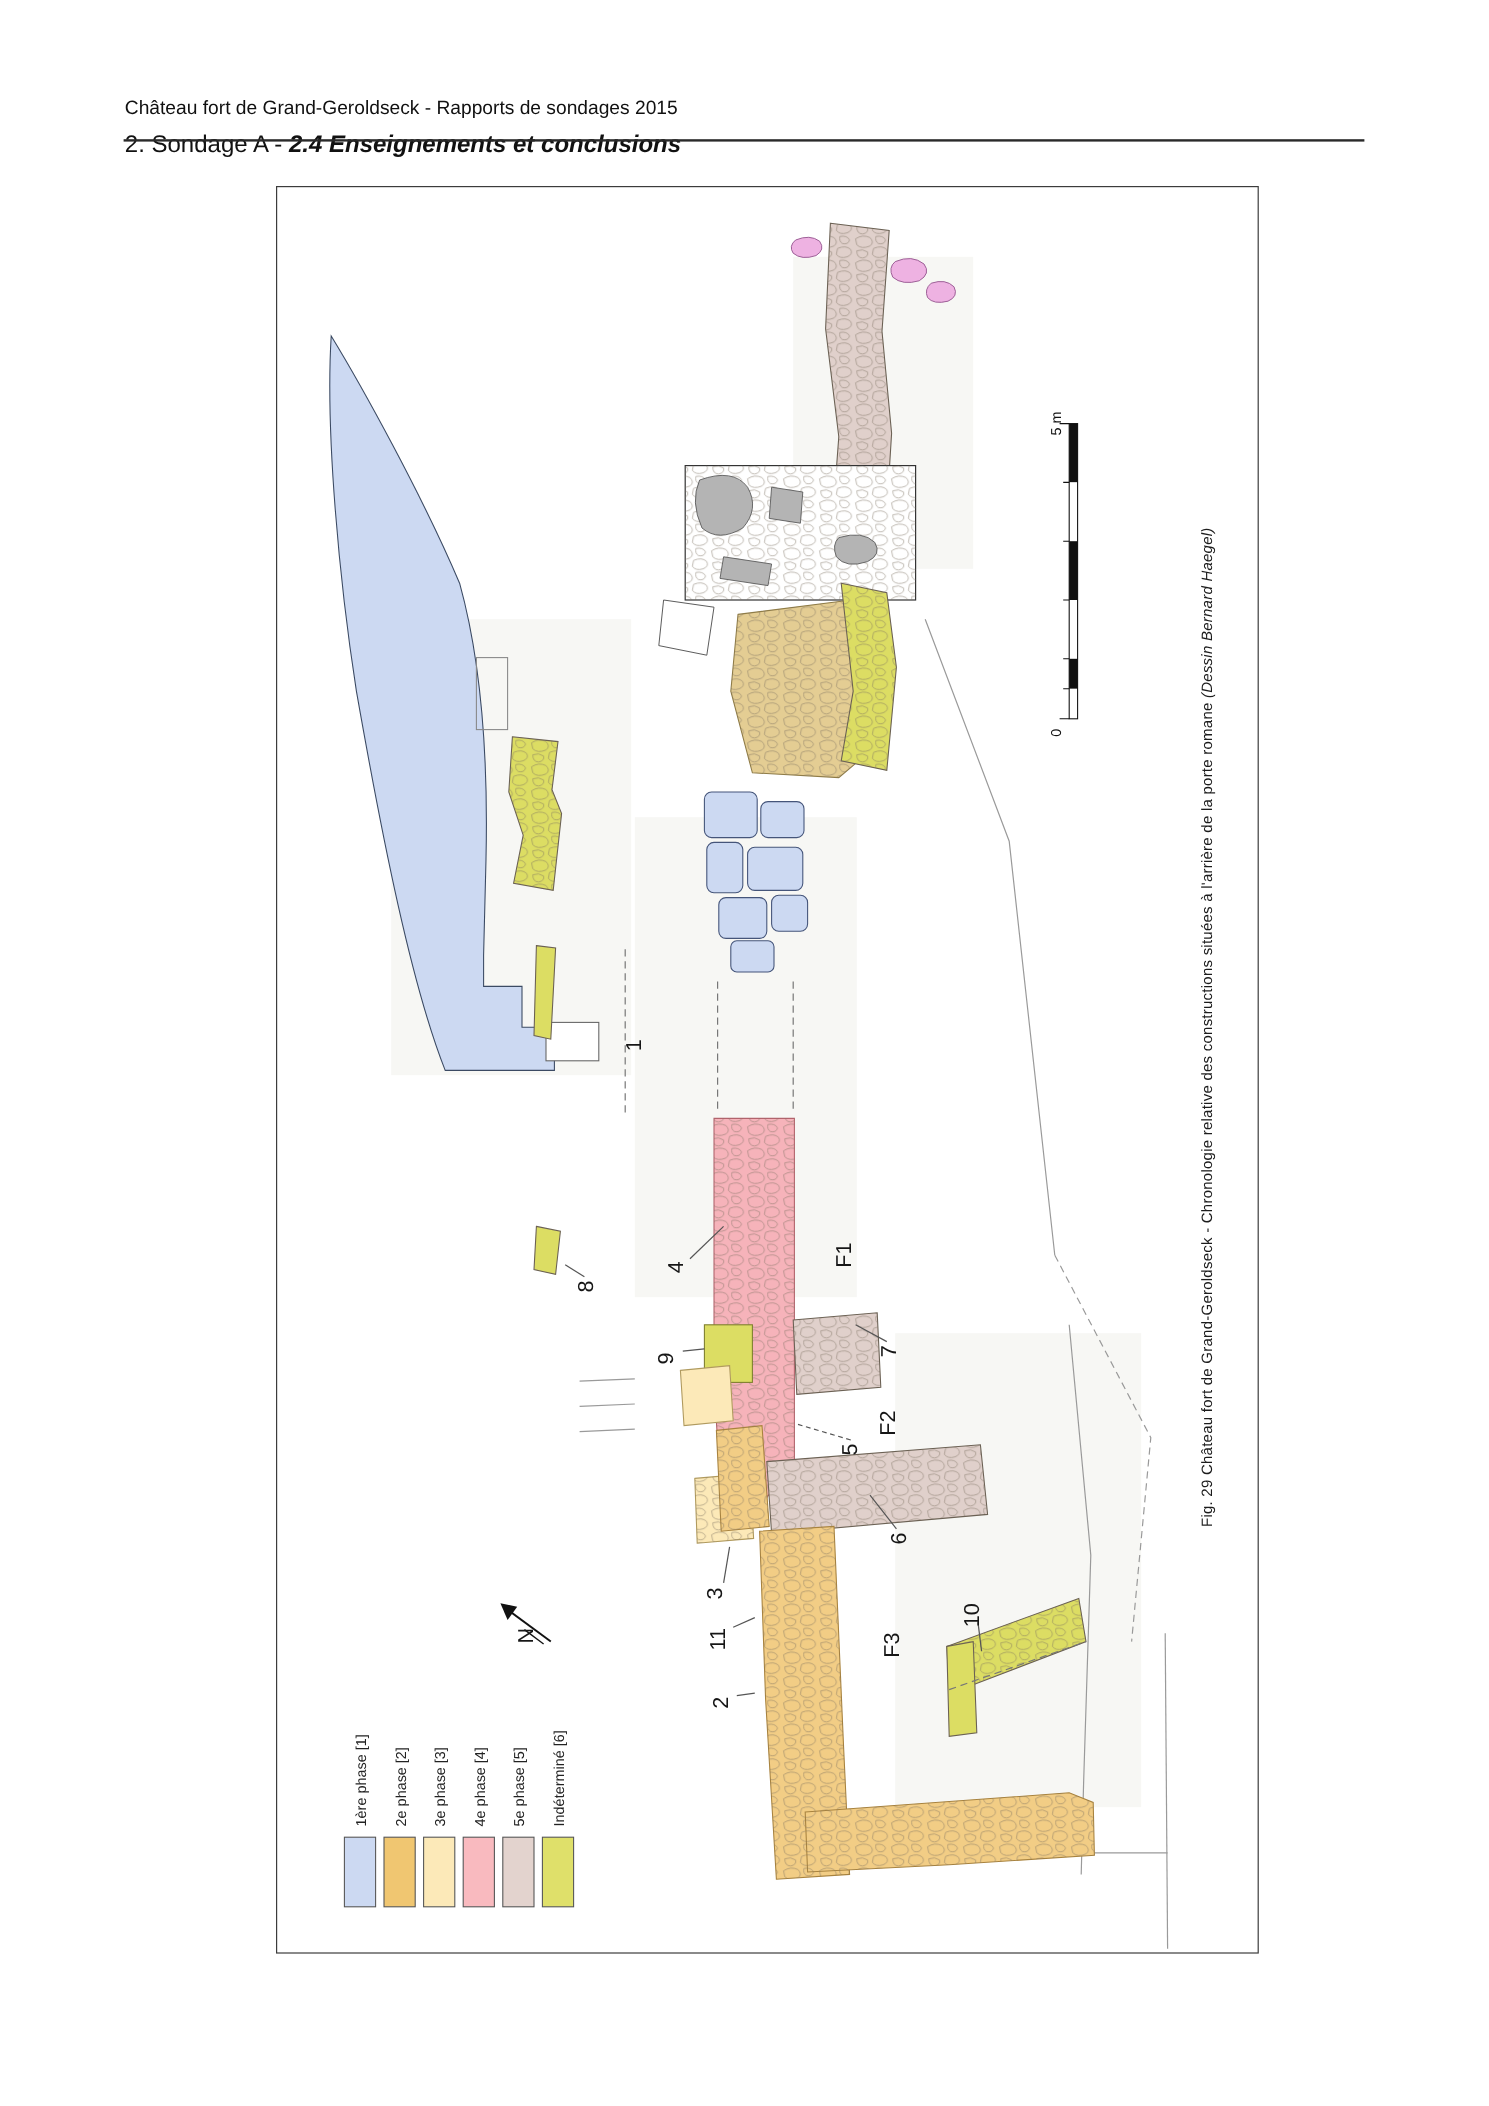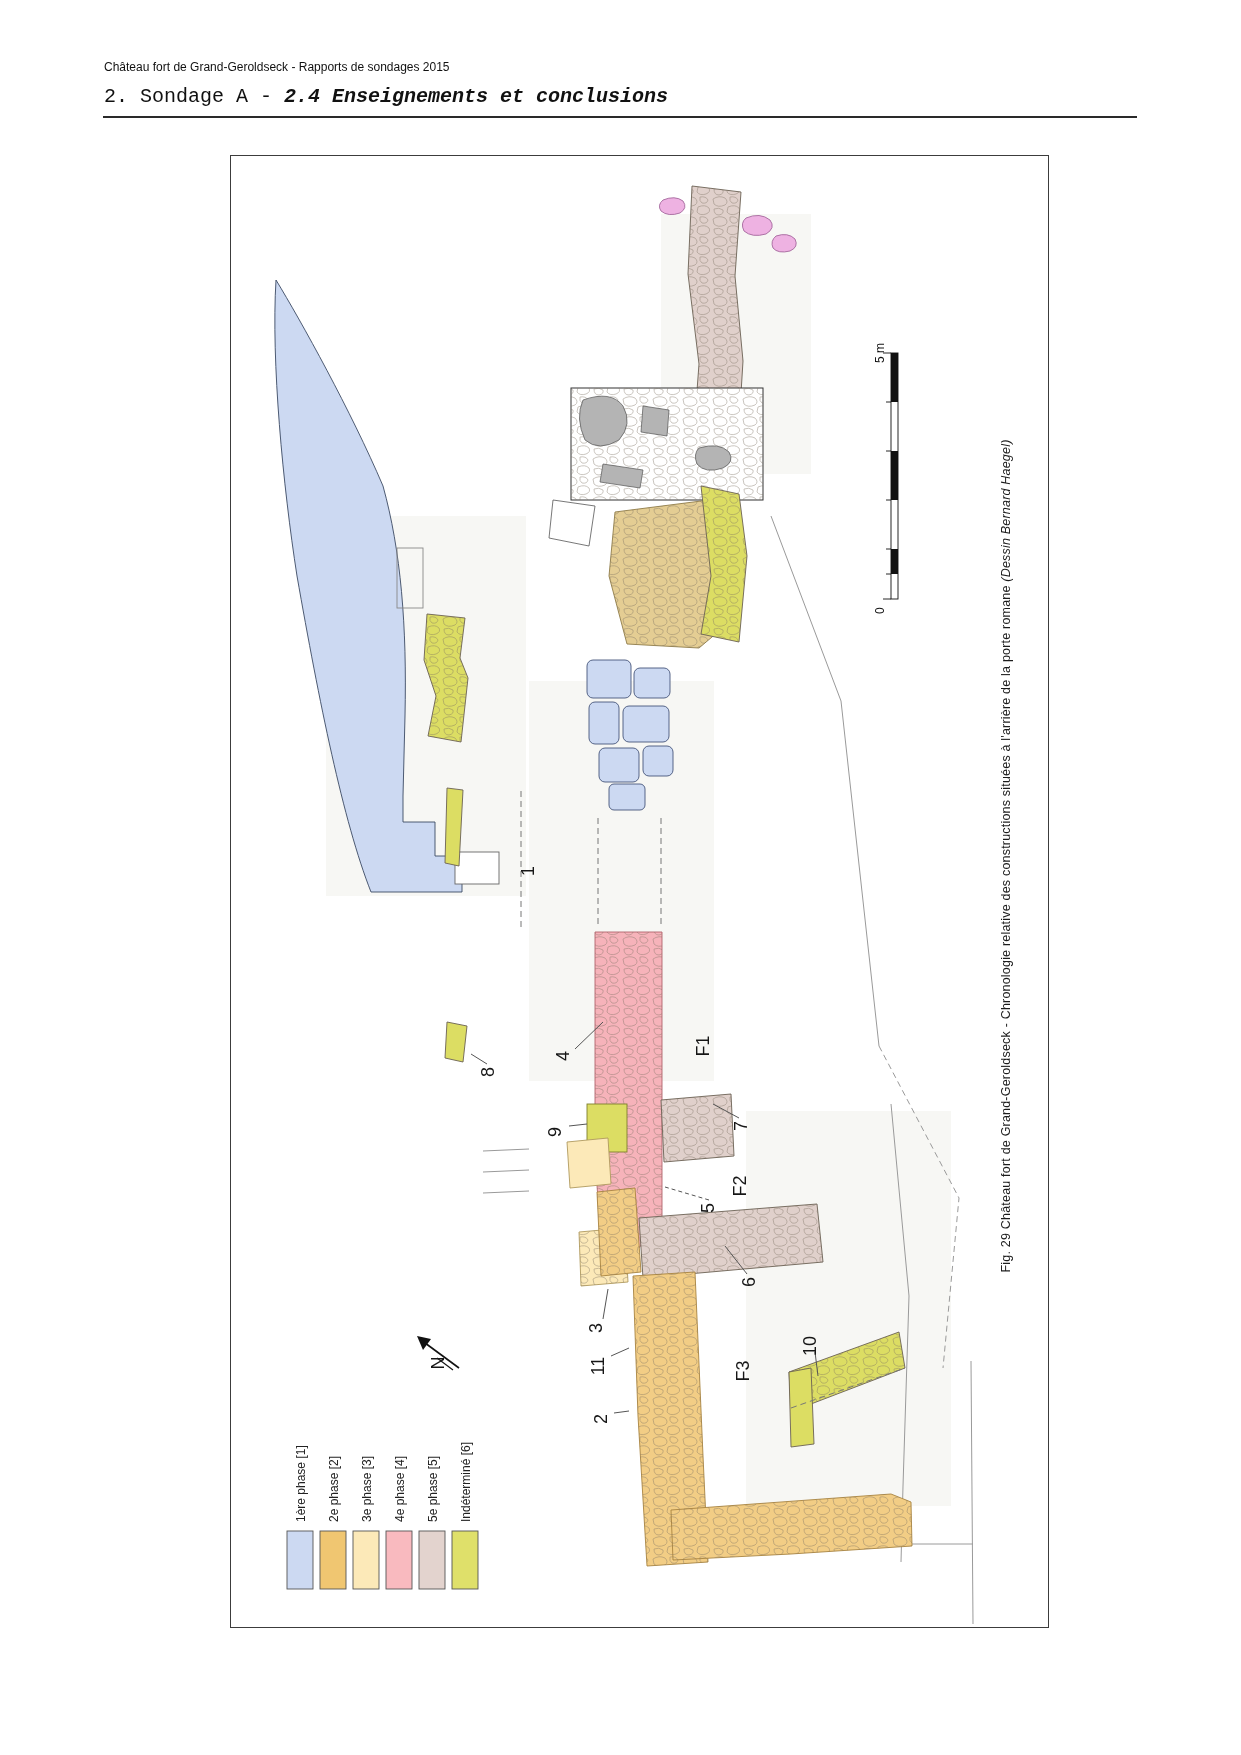--- a/index.html
+++ b/index.html
@@ -1,22 +1,22 @@
 <!DOCTYPE html>
 <html><head>
 <meta charset="utf-8">
 <style>
   html,body{margin:0;padding:0;}
   body{
     width:1241px;height:1755px;background:#ffffff;position:relative;
     font-family:"Liberation Sans", sans-serif;color:#111;overflow:hidden;
   }
   .header{position:absolute;left:104px;top:52px;line-height:30px;}
-  .header .l1{font-size:12px;}
-  .header .l2{font-size:20px;font-family:Liberation Mono, monospace;}
+  .header .l1{font-size:16px;margin-top:24px;}
+  .header .l2{font-size:20px;}
   .header .emph{font-weight:bold;font-style:italic;}
   .rule{position:absolute;left:103px;top:116px;width:1034px;height:2px;background:#2a2a2a;}
   .figbox{
     position:absolute;left:230px;top:155px;width:817px;height:1471px;
     border:1px solid #3c3c3c;background:#fff;
   }
   .figsvg{position:absolute;left:0;top:0;}
   .caption{
     position:absolute;left:317px;top:691px;width:920px;height:18px;
     transform:rotate(-90deg);transform-origin:center;

